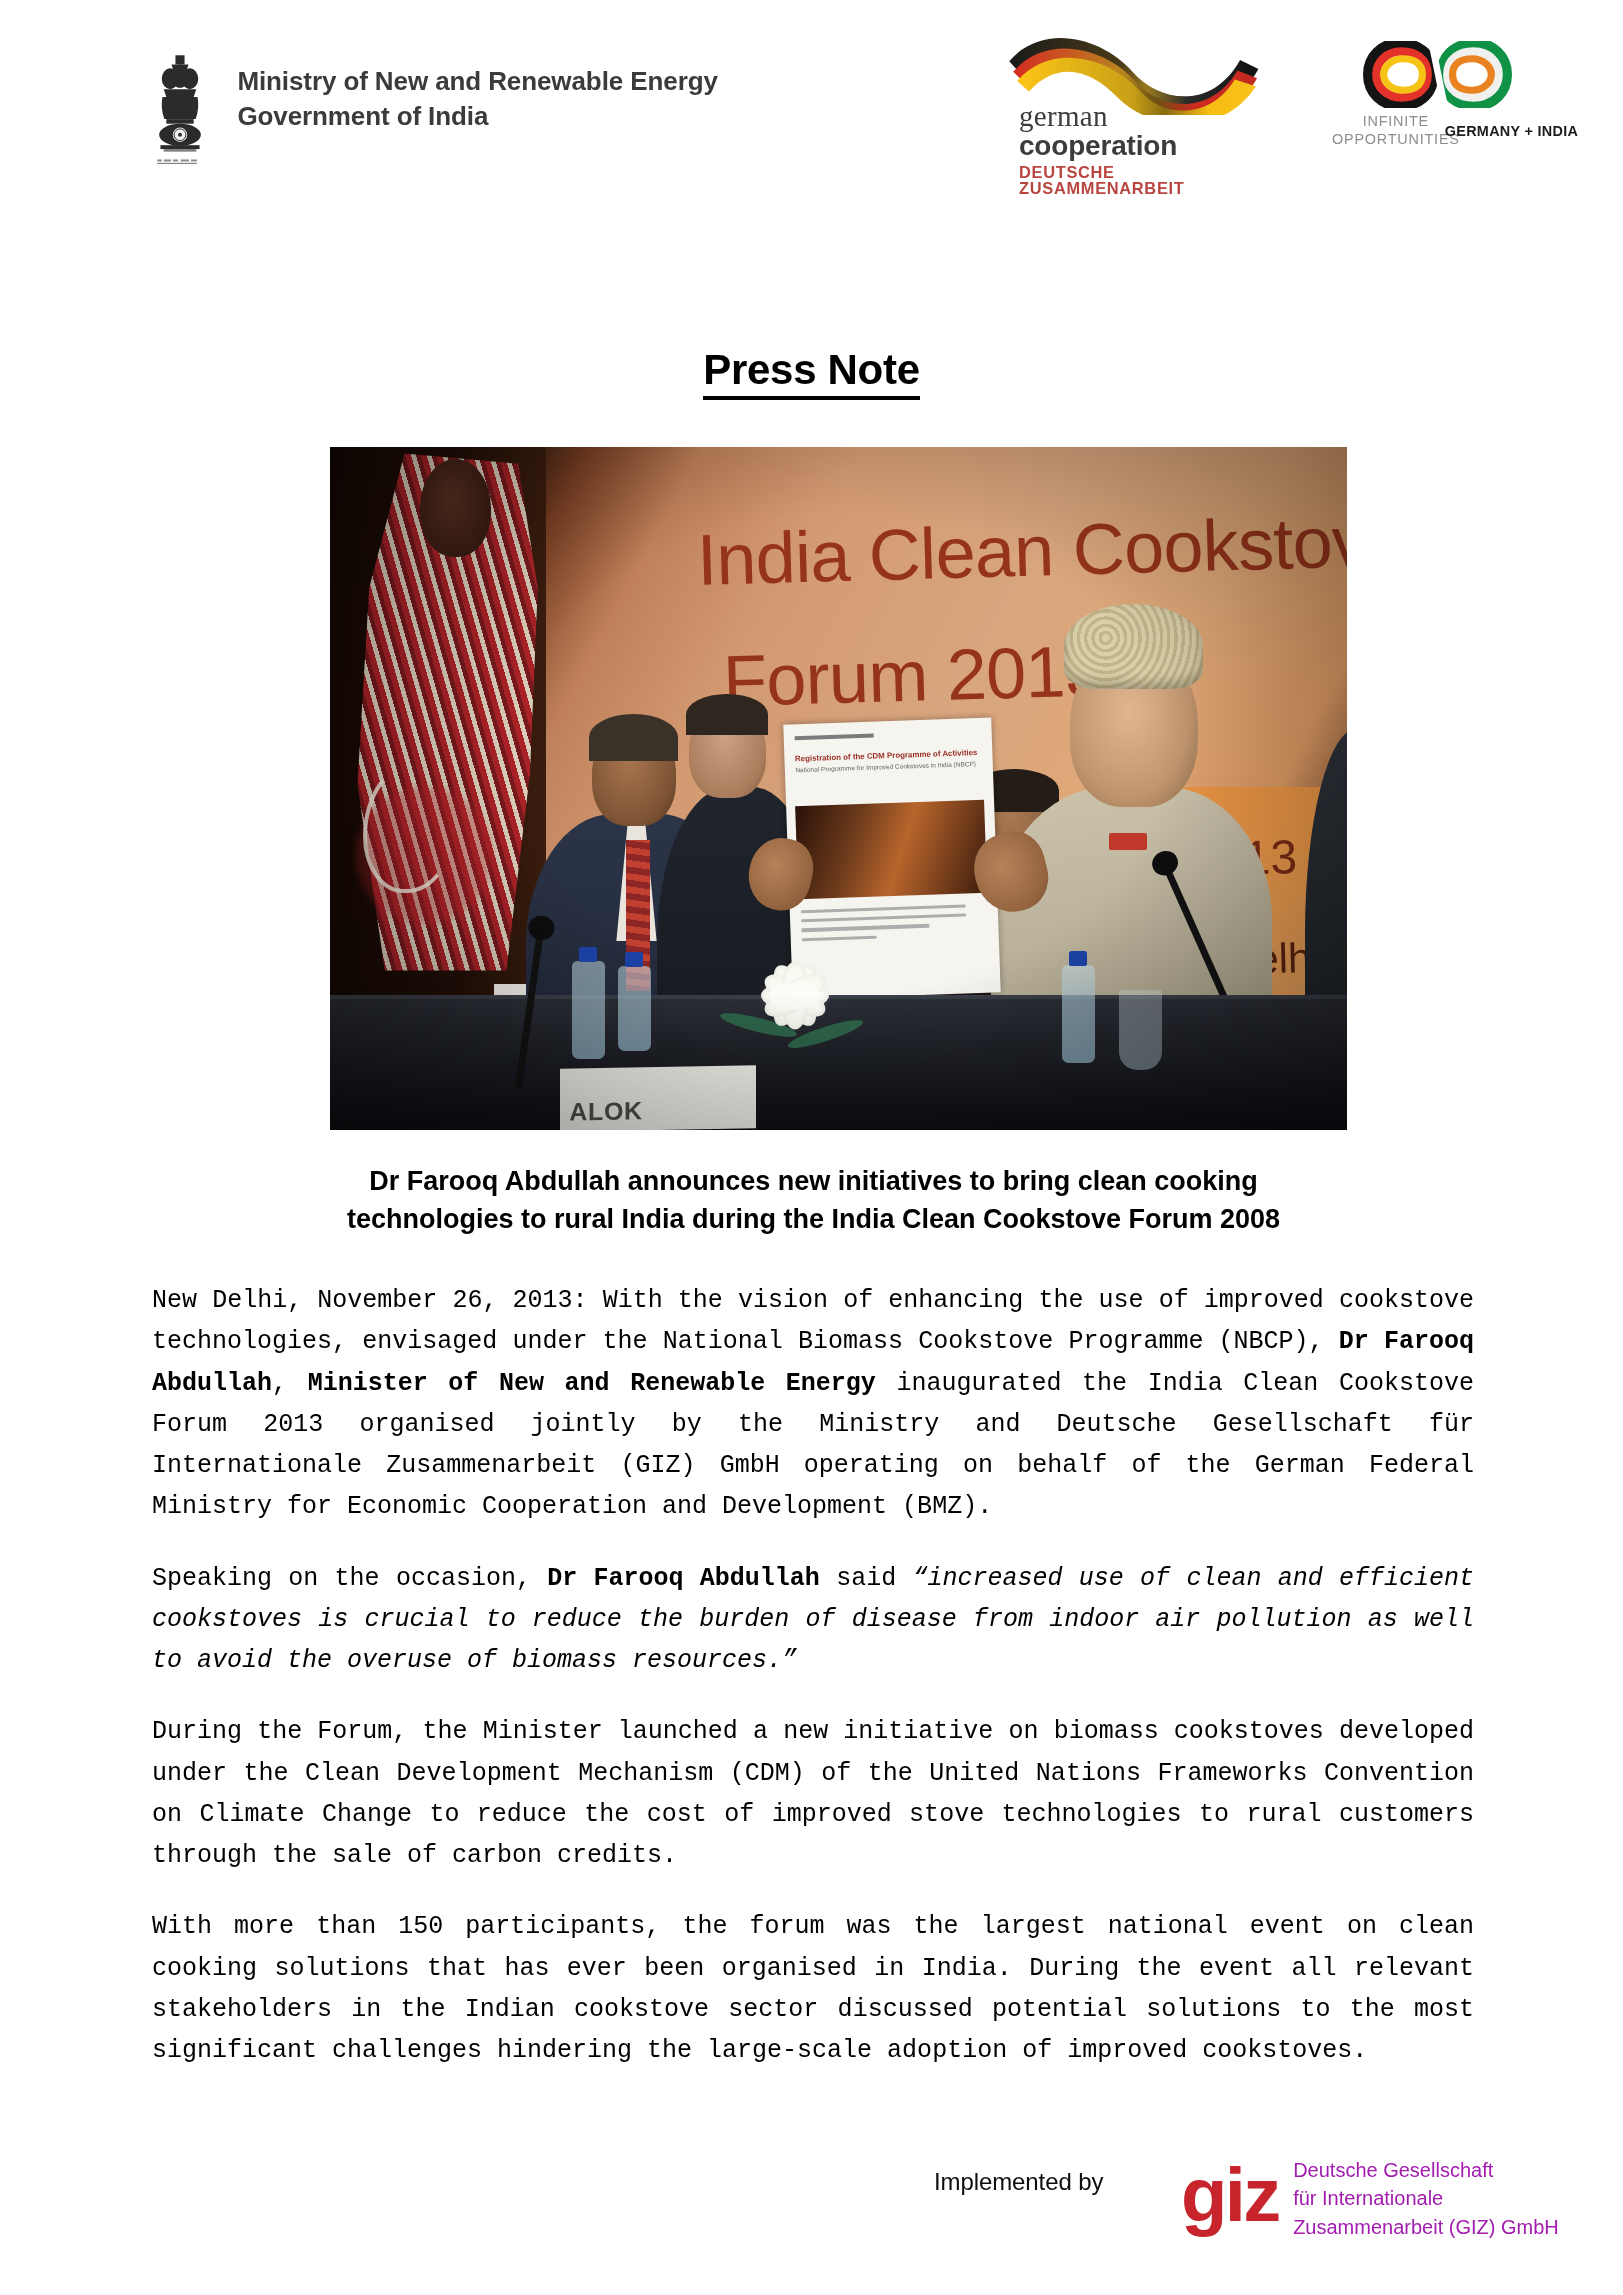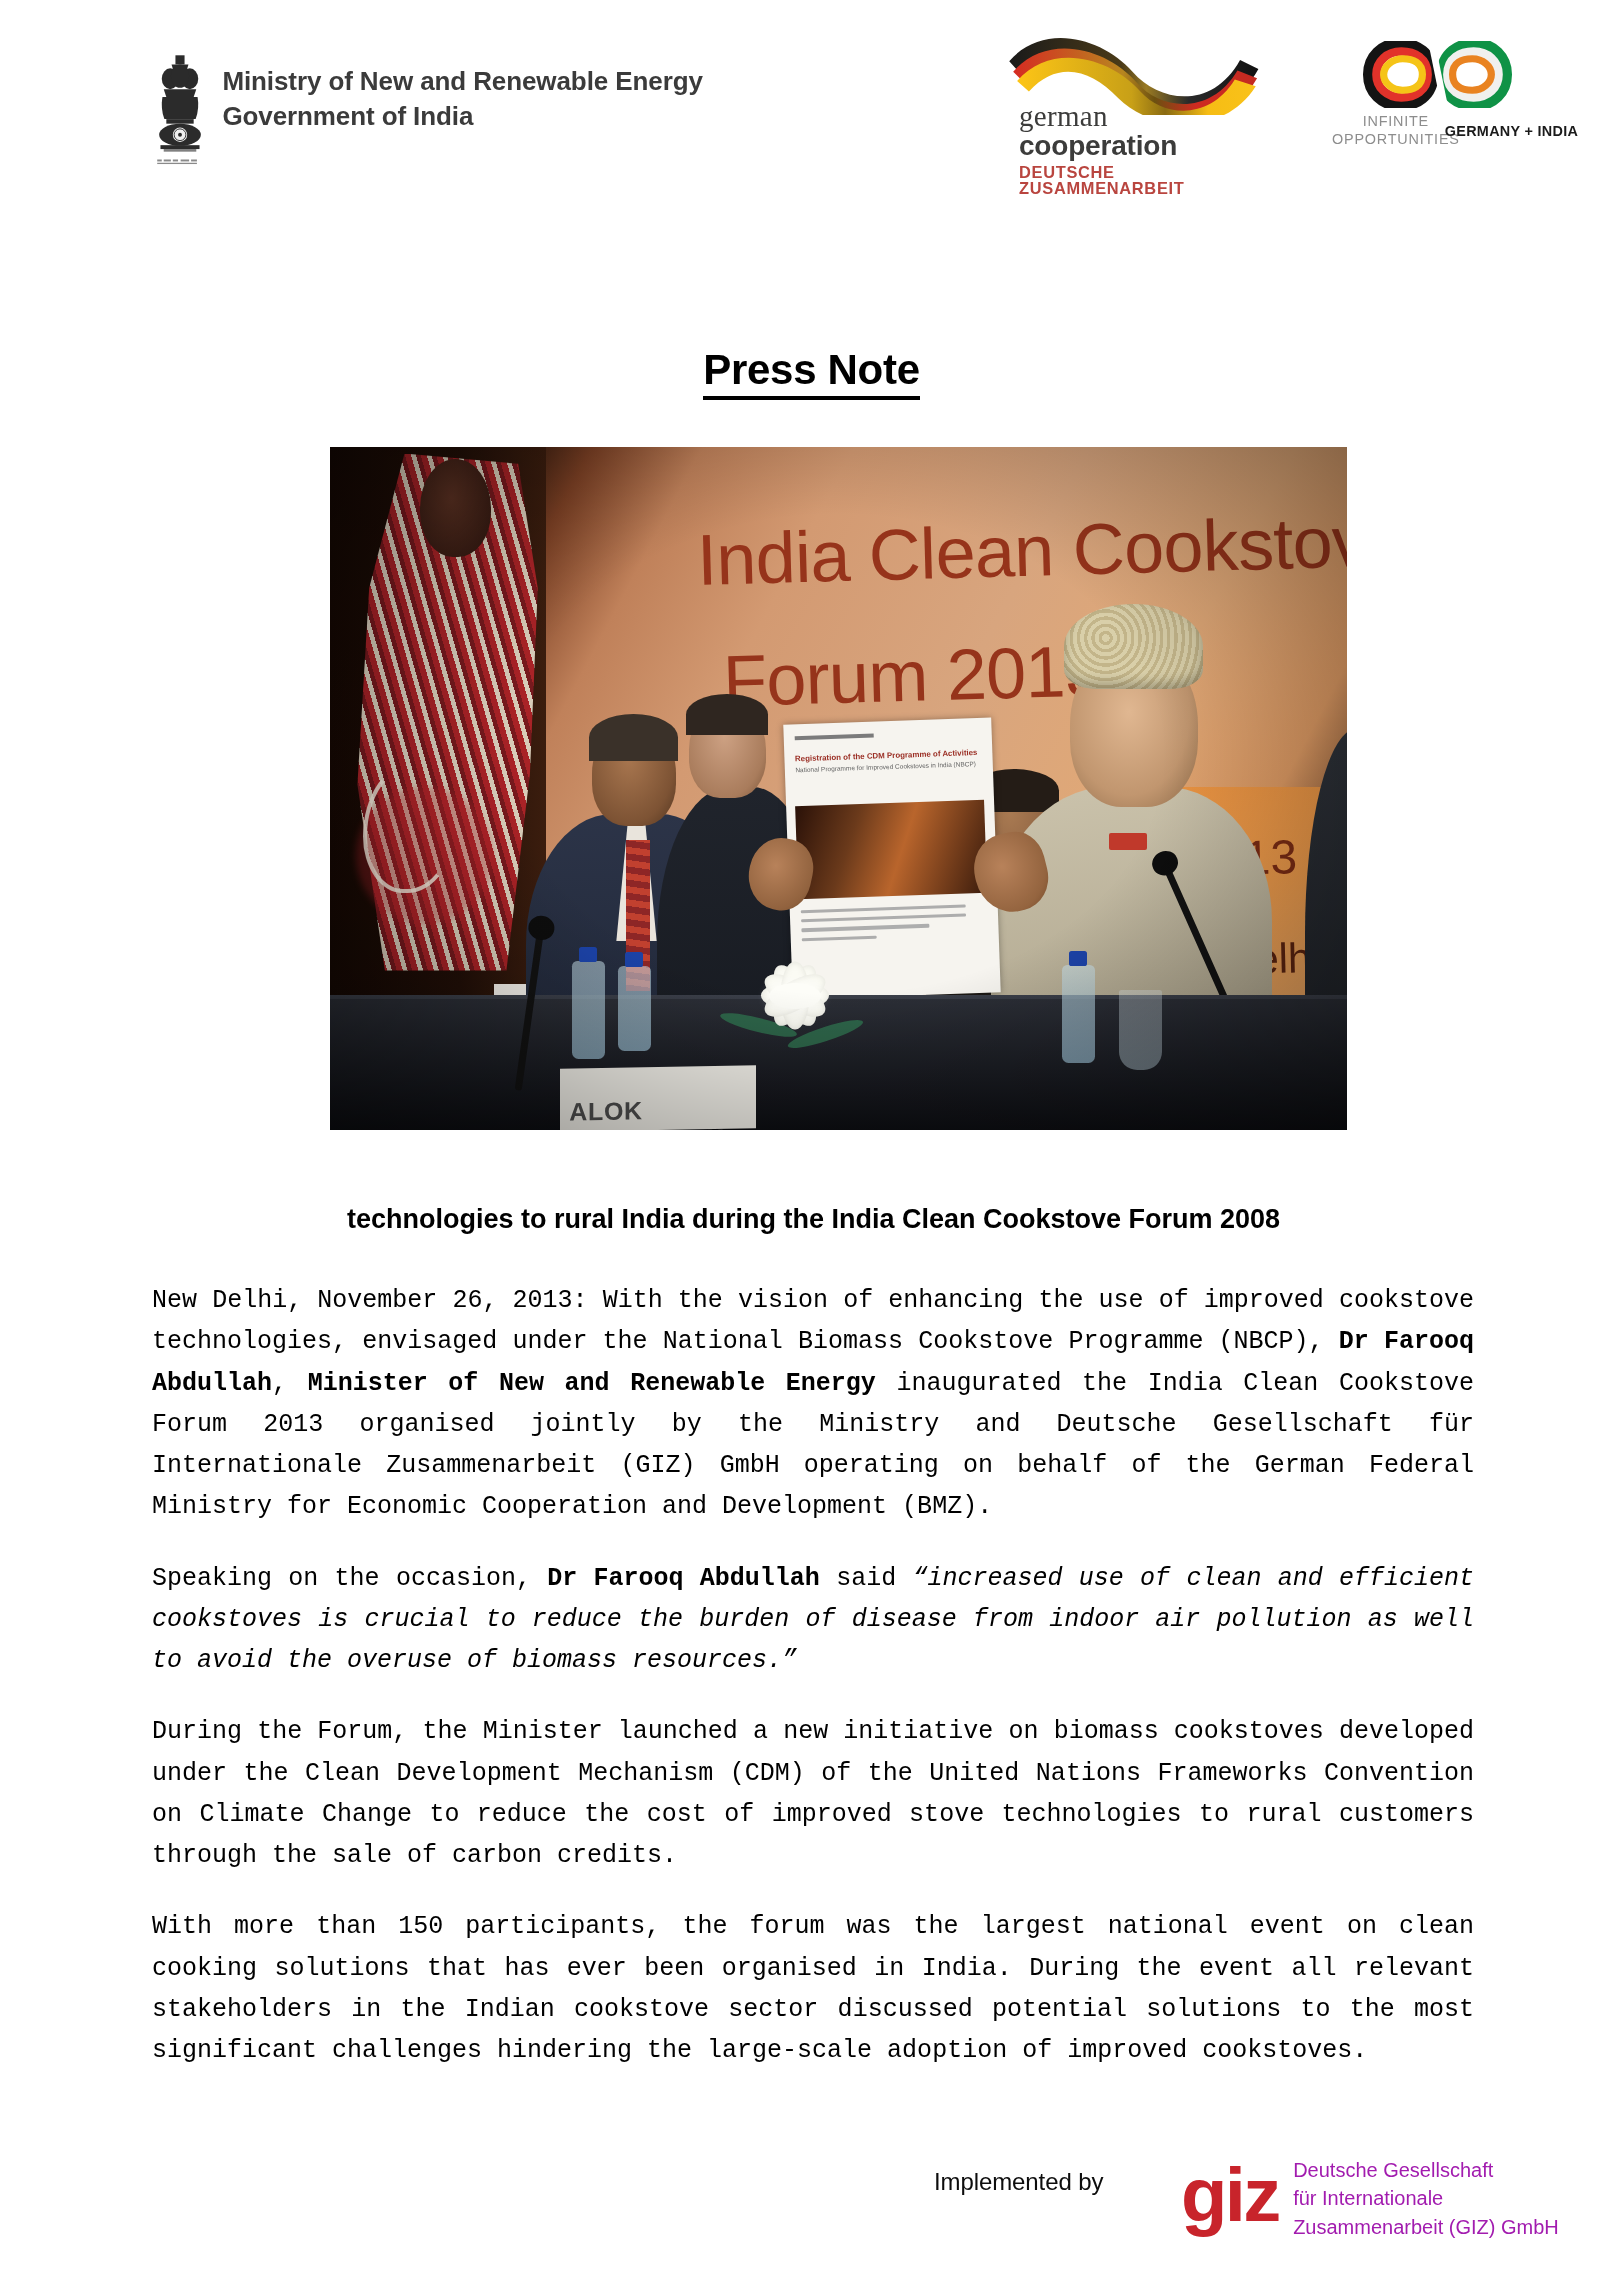--- a/index.html
+++ b/index.html
@@ -40,20 +40,21 @@
     gap: 14.4px;
   }
   .emblem {
     width: 56px;
     height: 118px;
     position: relative;
   }
   .emblem svg { display: block; }
   .mnre-text {
     padding-top: 13px;
+    margin-left: 15px;
   }
   .mnre-line {
     font-family: "Liberation Sans", sans-serif;
     font-weight: bold;
     font-size: 26px;
     line-height: 1.33;
     color: #3b3b3b;
     letter-spacing: -0.1px;
     white-space: nowrap;
   }
@@ -736,20 +737,21 @@
     <div class="ph-mic ph-m1"></div>
 
     <div class="ph-nameplate">
       <span>ALOK SRIVASTAVA</span>
     </div>
 
     <div class="ph-vignette"></div>
   </div>
 
   <div class="caption">
+    <span>Dr Farooq Abdullah announces new initiatives to bring clean cooking</span>
     <br>
     <span>technologies to rural India during the India Clean Cookstove Forum 2008</span>
   </div>
 
   <div class="content">
 
     <p class="para"><span>New Delhi, November 26, 2013: With the vision of enhancing the use of improved cookstove technologies, envisaged under the National Biomass Cookstove Programme (NBCP), </span><span class="b">Dr Farooq Abdullah</span><span>, </span><span class="b">Minister of New and Renewable Energy</span><span> inaugurated the India Clean Cookstove Forum 2013 organised jointly by the Ministry and Deutsche Gesellschaft für Internationale Zusammenarbeit (GIZ) GmbH operating on behalf of the German Federal Ministry for Economic Cooperation and Development (BMZ).</span></p>
 
     <p class="para"><span>Speaking on the occasion, </span><span class="b">Dr Farooq Abdullah</span><span> said </span><span class="i">“increased use of clean and efficient cookstoves is crucial to reduce the burden of disease from indoor air pollution as well to avoid the overuse of biomass resources.”</span></p>
 

